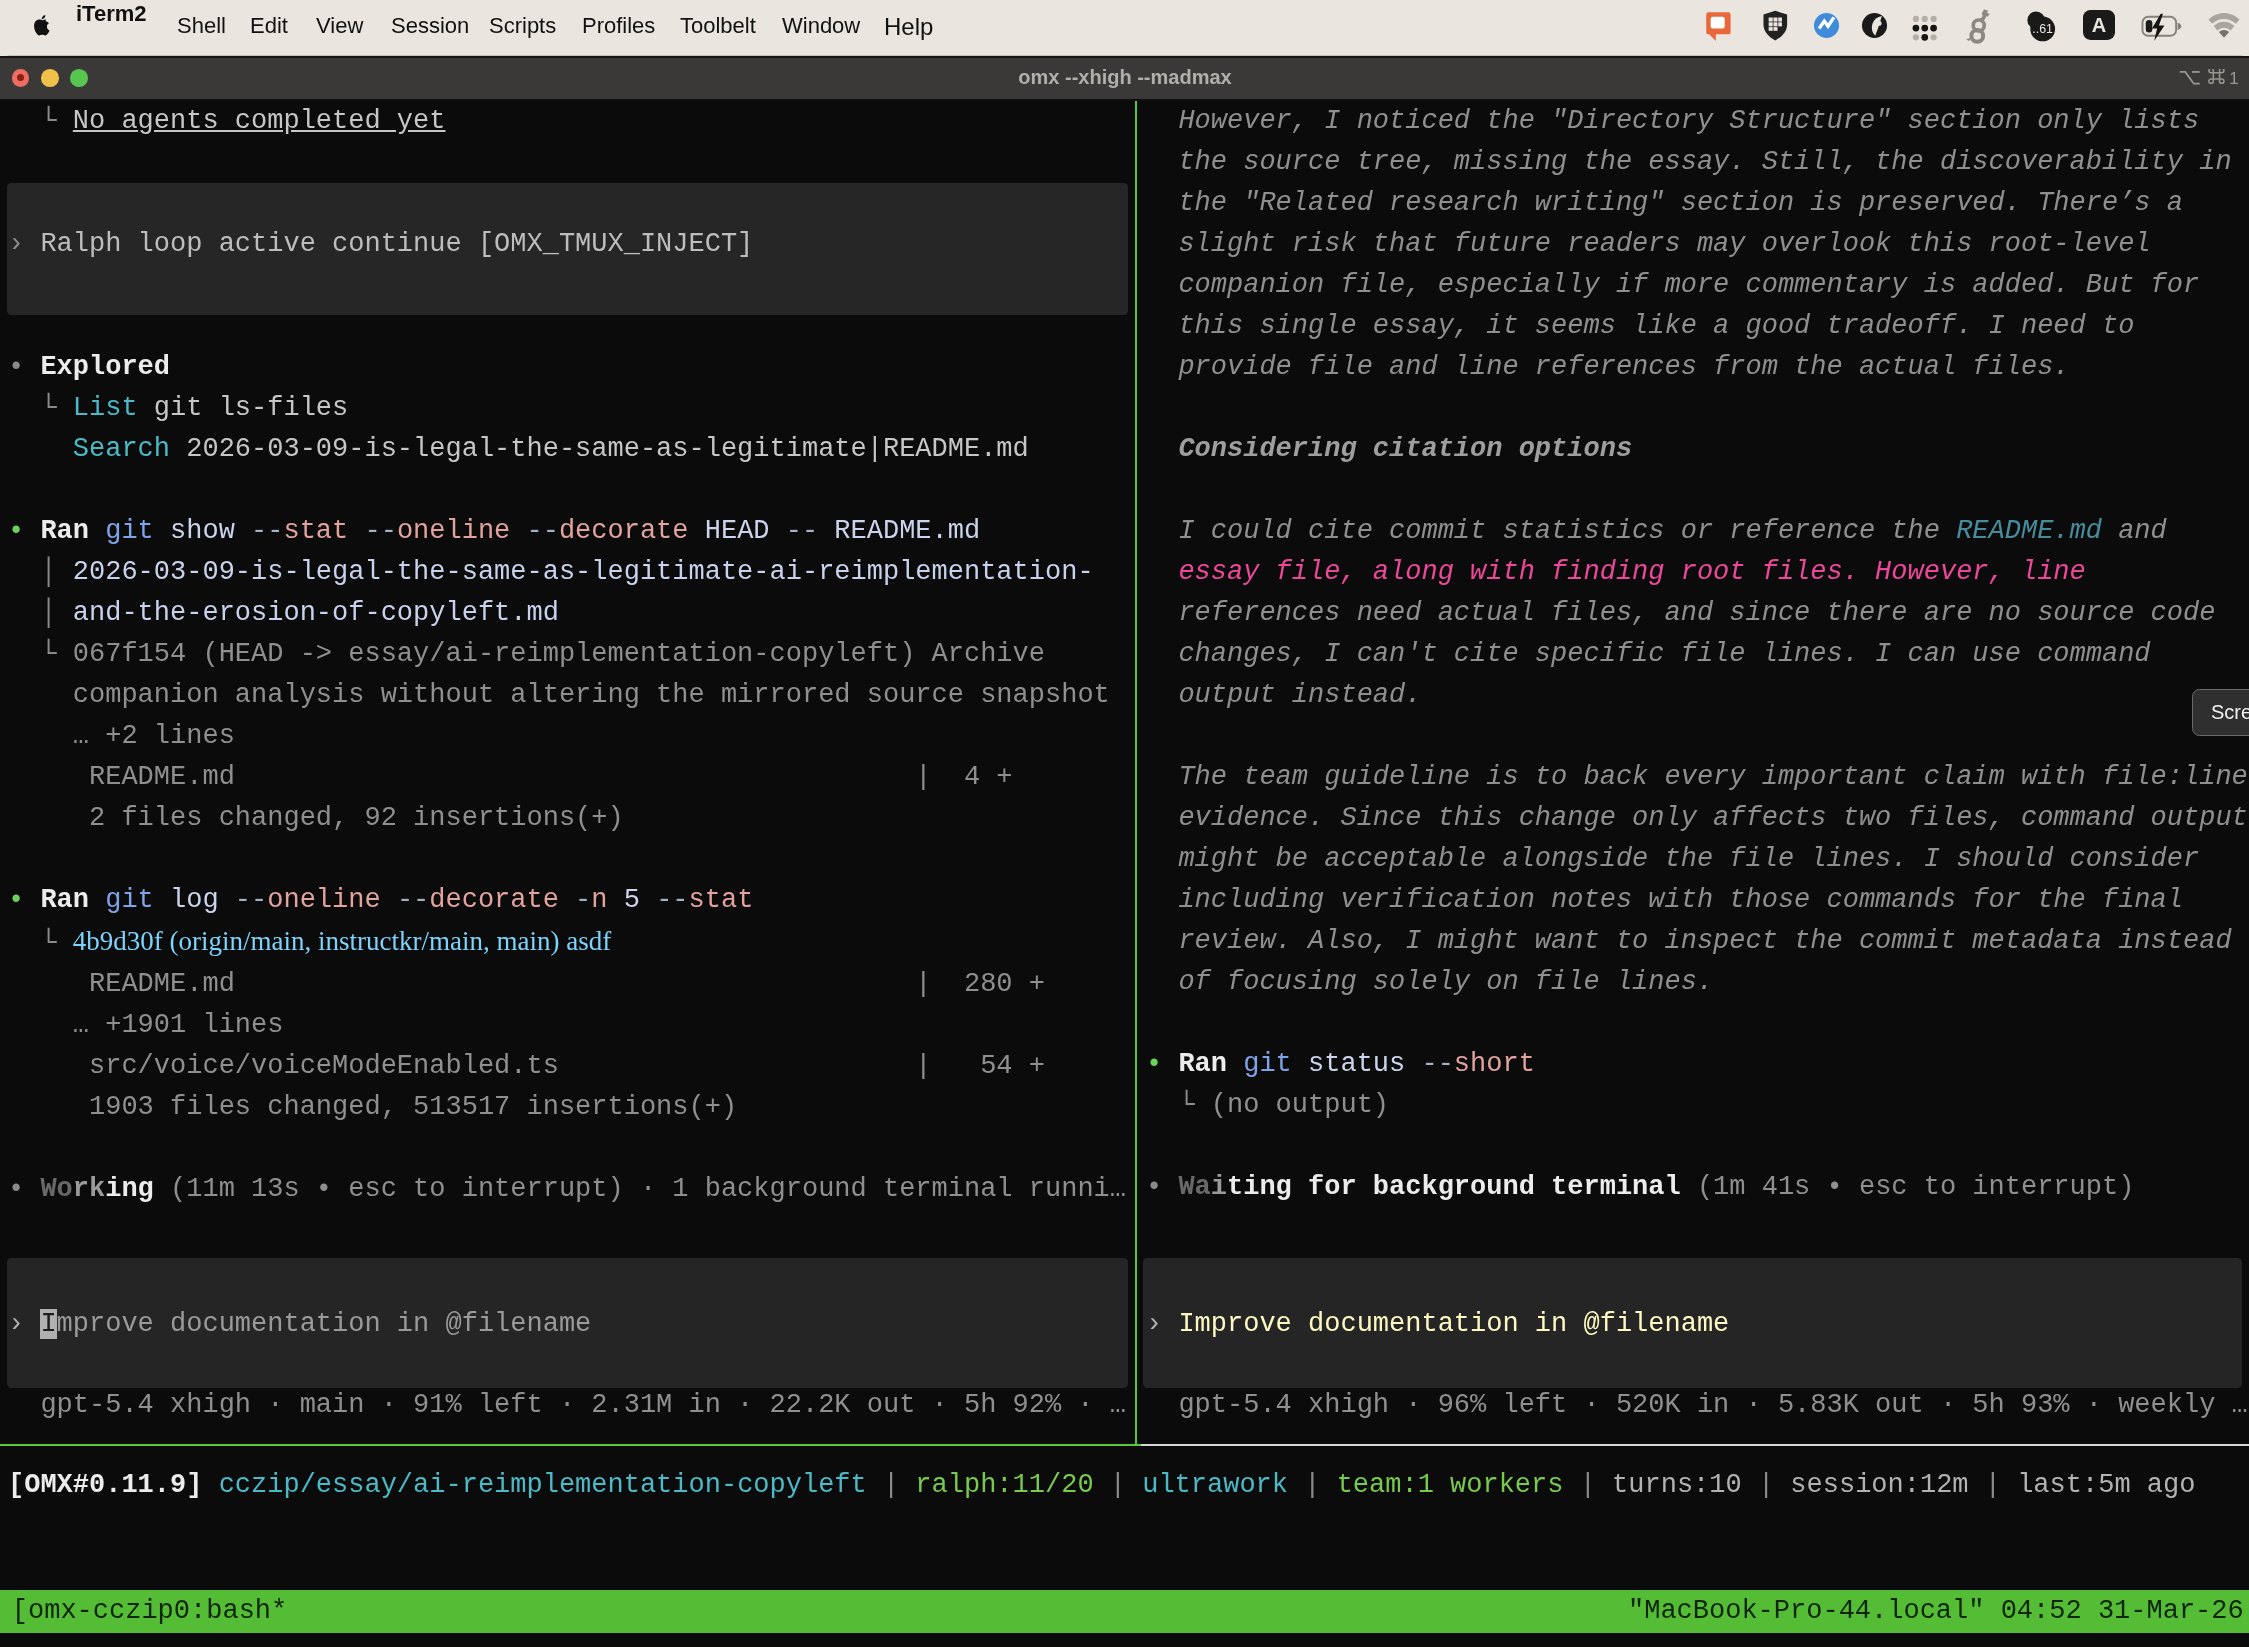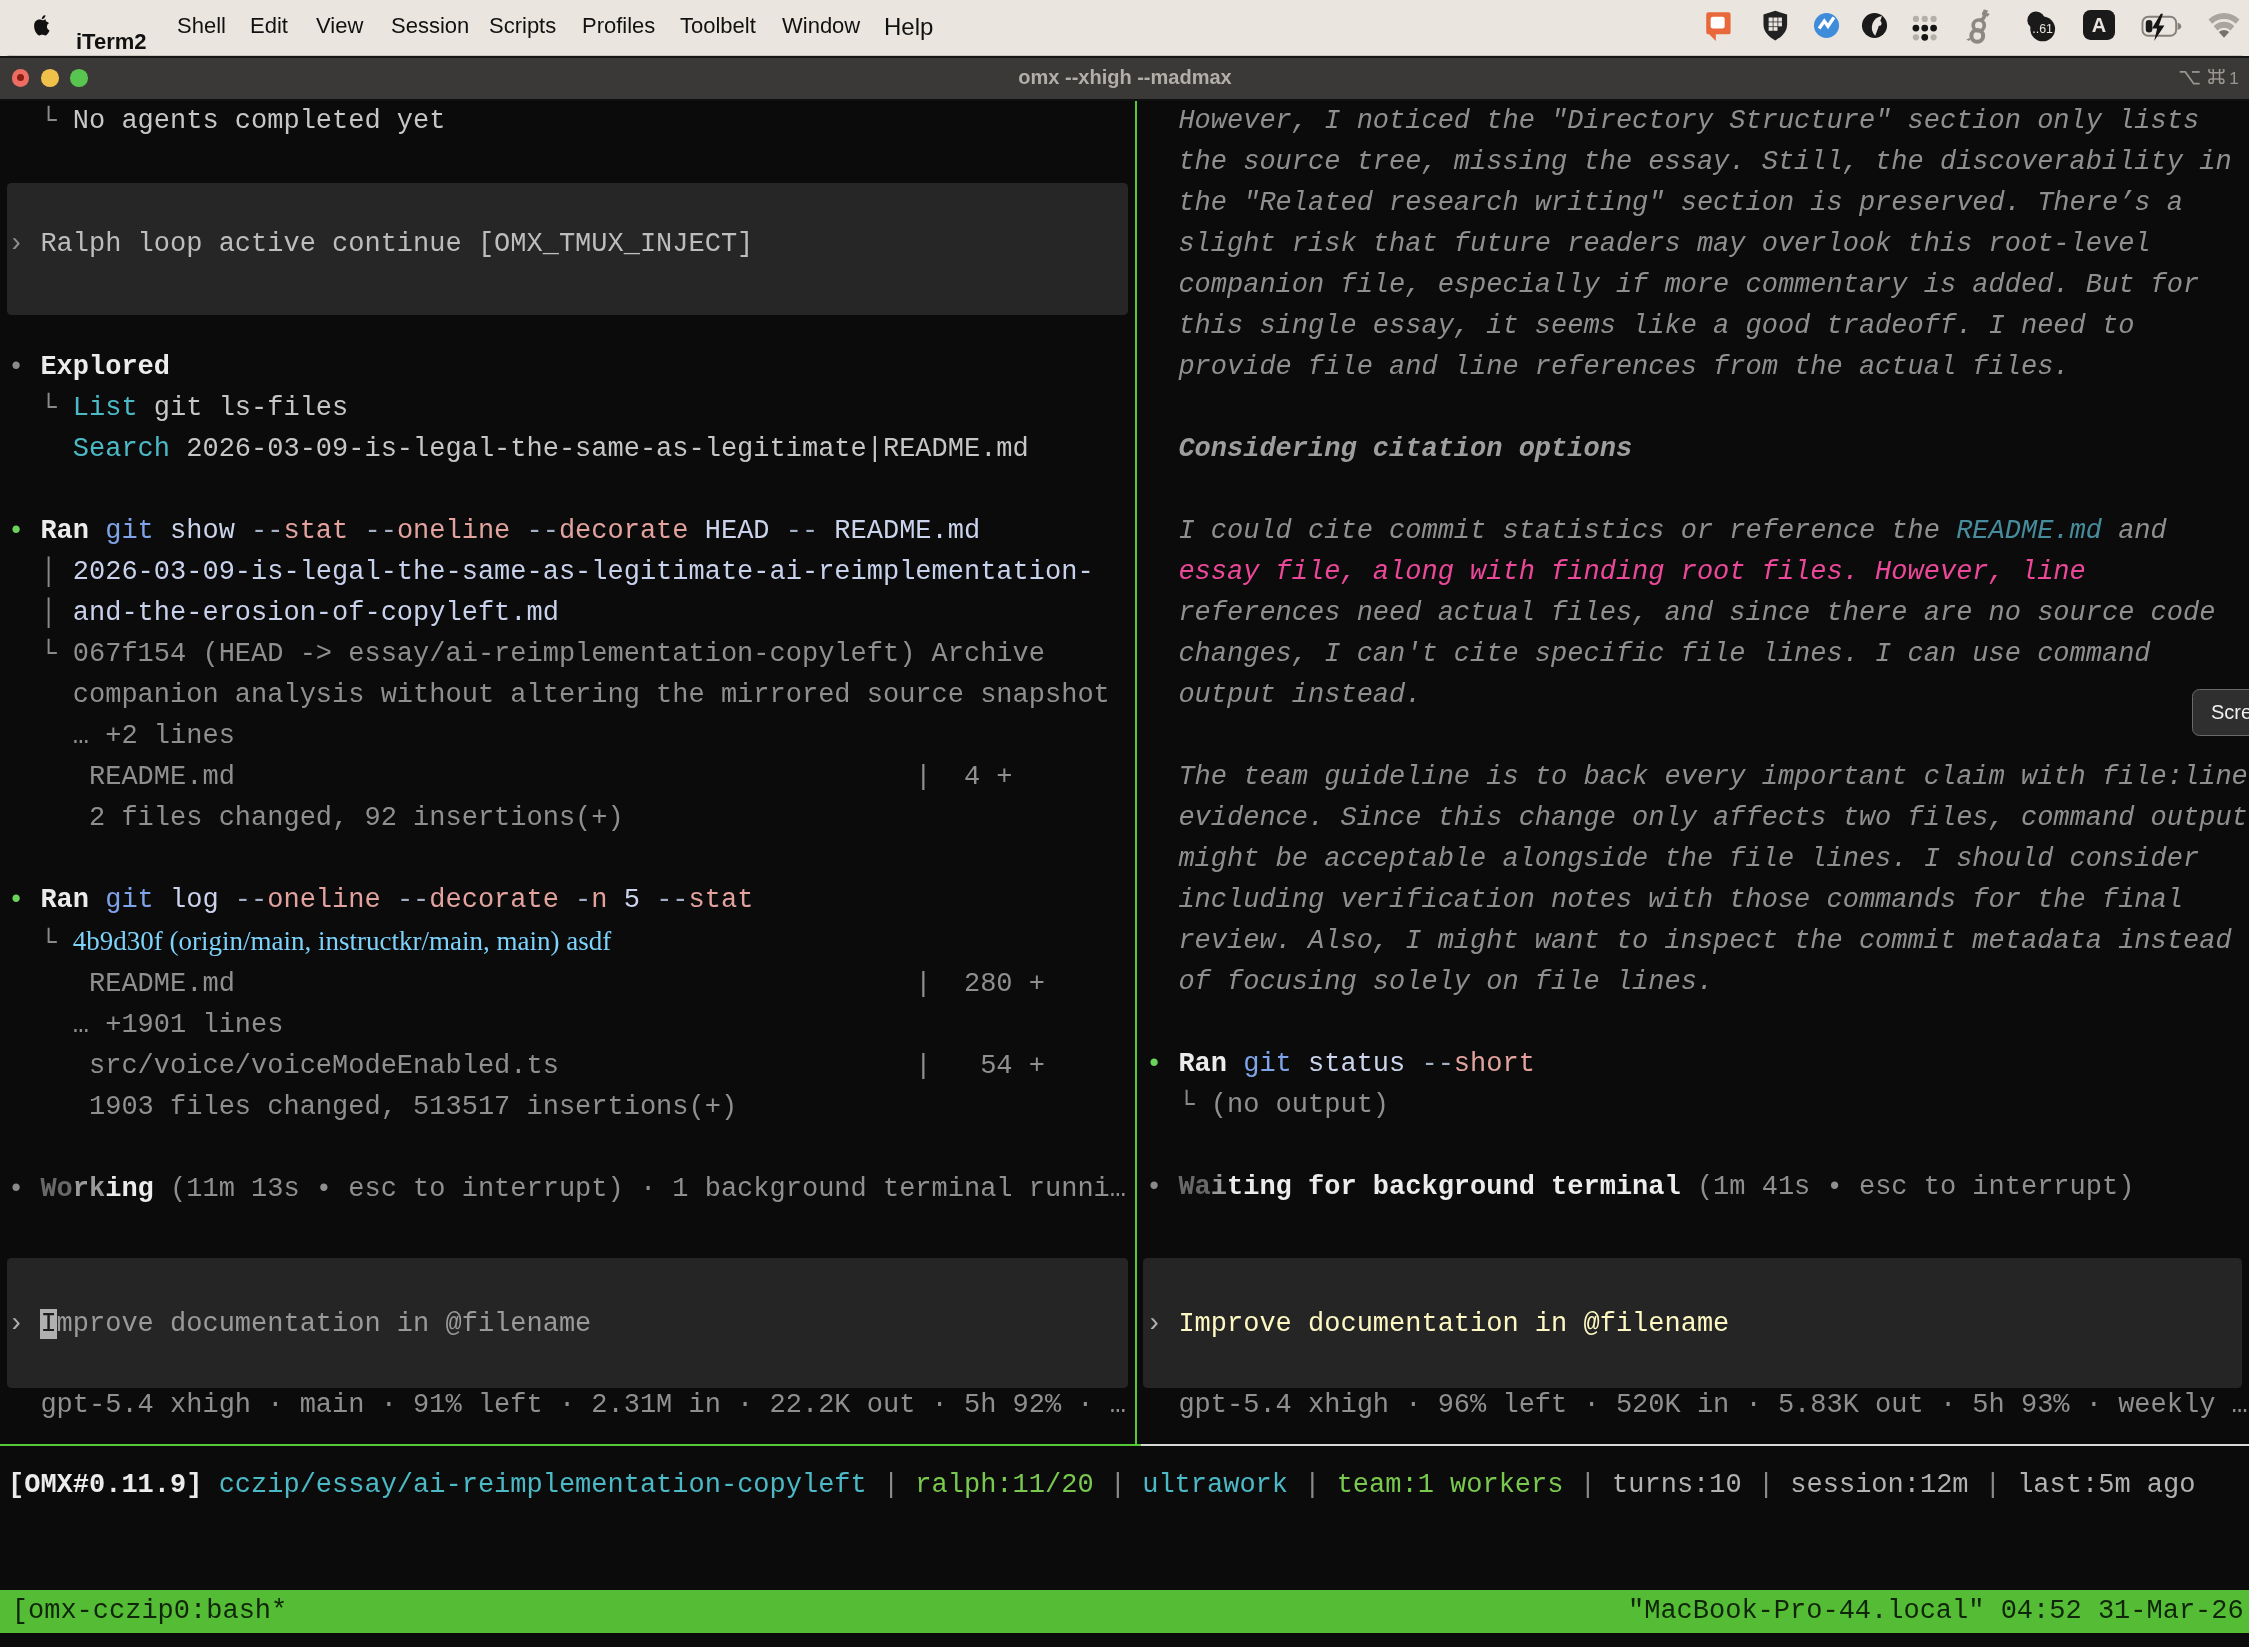--- a/index.html
+++ b/index.html
@@ -8,21 +8,21 @@
   pre { font-family:"Liberation Mono", monospace; font-size:27px; line-height:41px; }
   .sans { font-family:"Liberation Sans", sans-serif; }
 </style></head>
 <body>
 
 <div class="abs sans" style="left:0;top:0;width:2250px;height:58px;background:#eae6df;"></div>
 <svg class="abs" style="left:31px;top:12.5px;" width="20.7" height="25" viewBox="0 0 30 36">
   <path fill="#111" d="M21.5 9.2c-2 0-3.6 1.1-4.7 1.1-1.1 0-2.9-1.05-4.8-1.05C8.3 9.25 4.5 12.3 4.5 18.6c0 3.9 1.5 8 3.4 10.6 1.3 1.8 2.4 3.2 4.1 3.2 1.6 0 2.3-1.05 4.3-1.05 2 0 2.6 1.05 4.3 1.05 1.8 0 3-1.6 4.1-3.2.9-1.3 1.6-2.6 2.1-4.1-4.4-1.7-5.1-8-.8-10.3-1.1-1.7-3.1-2.6-4.5-2.6z"></path>
   <path fill="#111" d="M19.5 6.9c.9-1.1 1.5-2.6 1.3-4.1-1.3.1-2.9.9-3.8 2-.8 1-1.5 2.5-1.3 4 1.4.1 2.9-.8 3.8-1.9z"></path>
 </svg>
-<div class="abs sans" style="left:76px;top:29px;font-size:22px;font-weight:bold;color:#111;">iTerm2</div>
+<div class="abs sans" style="left:76px;top:1px;font-size:22px;font-weight:bold;color:#111;">iTerm2</div>
 <div class="abs sans" style="left:177px;top:13.3px;font-size:22px;color:#111;">Shell</div>
 <div class="abs sans" style="left:250px;top:13.3px;font-size:22px;color:#111;">Edit</div>
 <div class="abs sans" style="left:316px;top:13.3px;font-size:22px;color:#111;">View</div>
 <div class="abs sans" style="left:391px;top:13.3px;font-size:22px;color:#111;">Session</div>
 <div class="abs sans" style="left:489px;top:13.3px;font-size:22px;color:#111;">Scripts</div>
 <div class="abs sans" style="left:582px;top:13.3px;font-size:22px;color:#111;">Profiles</div>
 <div class="abs sans" style="left:680px;top:13.3px;font-size:22px;color:#111;">Toolbelt</div>
 <div class="abs sans" style="left:782px;top:13.3px;font-size:22px;color:#111;">Window</div>
 <div class="abs sans" style="left:884px;top:13.3px;font-size:24px;color:#111;">Help</div>
 
@@ -118,21 +118,21 @@
 <div class="abs" style="left:0;top:101px;width:2250px;height:1546px;background:#0b0b0b;"></div>
 
 <div class="abs" style="left:7.4px;top:183px;width:1121px;height:132px;background:#262626;border-radius:4.4px;"></div>
 <div class="abs" style="left:7.4px;top:1258px;width:1121px;height:130px;background:#252525;border-radius:4.4px;"></div>
 <div class="abs" style="left:1143px;top:1258px;width:1099px;height:130px;background:#252525;border-radius:4.4px;"></div>
 
 <div class="abs" style="left:1135px;top:101px;width:2.2px;height:1343px;background:#55c838;"></div>
 <div class="abs" style="left:0;top:1444px;width:1141px;height:2.2px;background:#55c838;"></div>
 <div class="abs" style="left:1141px;top:1444px;width:1109px;height:2.2px;background:#d8d8d8;"></div>
 
-<pre class="abs" style="left:8px;top:101px;">  <span style="color:#8a8a8a;">└</span> <span style="color:#c6c6c6;">No agents completed yet</span>
+<pre class="abs" style="left:8px;top:101px;">  <span style="color:#8a8a8a;">└</span> <span style="color:#c6c6c6;text-decoration:underline;">No agents completed yet</span>
 
 
 <span style="color:#8f8f8f;">›</span> <span style="color:#bdbdbd;">Ralph loop active continue [OMX_TMUX_INJECT]</span>
 
 
 <span style="color:#8a8a8a;">•</span> <span style="color:#ececec;font-weight:bold;">Explored</span>
   <span style="color:#8a8a8a;">└</span> <span style="color:#4cb9c6;">List</span> <span style="color:#c6c6c6;">git ls-files</span>
     <span style="color:#4cb9c6;">Search</span> <span style="color:#c6c6c6;">2026-03-09-is-legal-the-same-as-legitimate|README.md</span>
 
 <span style="color:#6bd35c;">•</span> <span style="color:#ececec;font-weight:bold;">Ran</span> <span style="color:#7fa3e8;">git</span> <span style="color:#cbd4ec;">show</span> <span style="color:#a4b0c6;">--</span><span style="color:#e2a29d;">stat</span> <span style="color:#a4b0c6;">--</span><span style="color:#e2a29d;">oneline</span> <span style="color:#a4b0c6;">--</span><span style="color:#e2a29d;">decorate</span> <span style="color:#cbd4ec;">HEAD</span> <span style="color:#a4b0c6;">--</span> <span style="color:#cbd4ec;">README.md</span>

